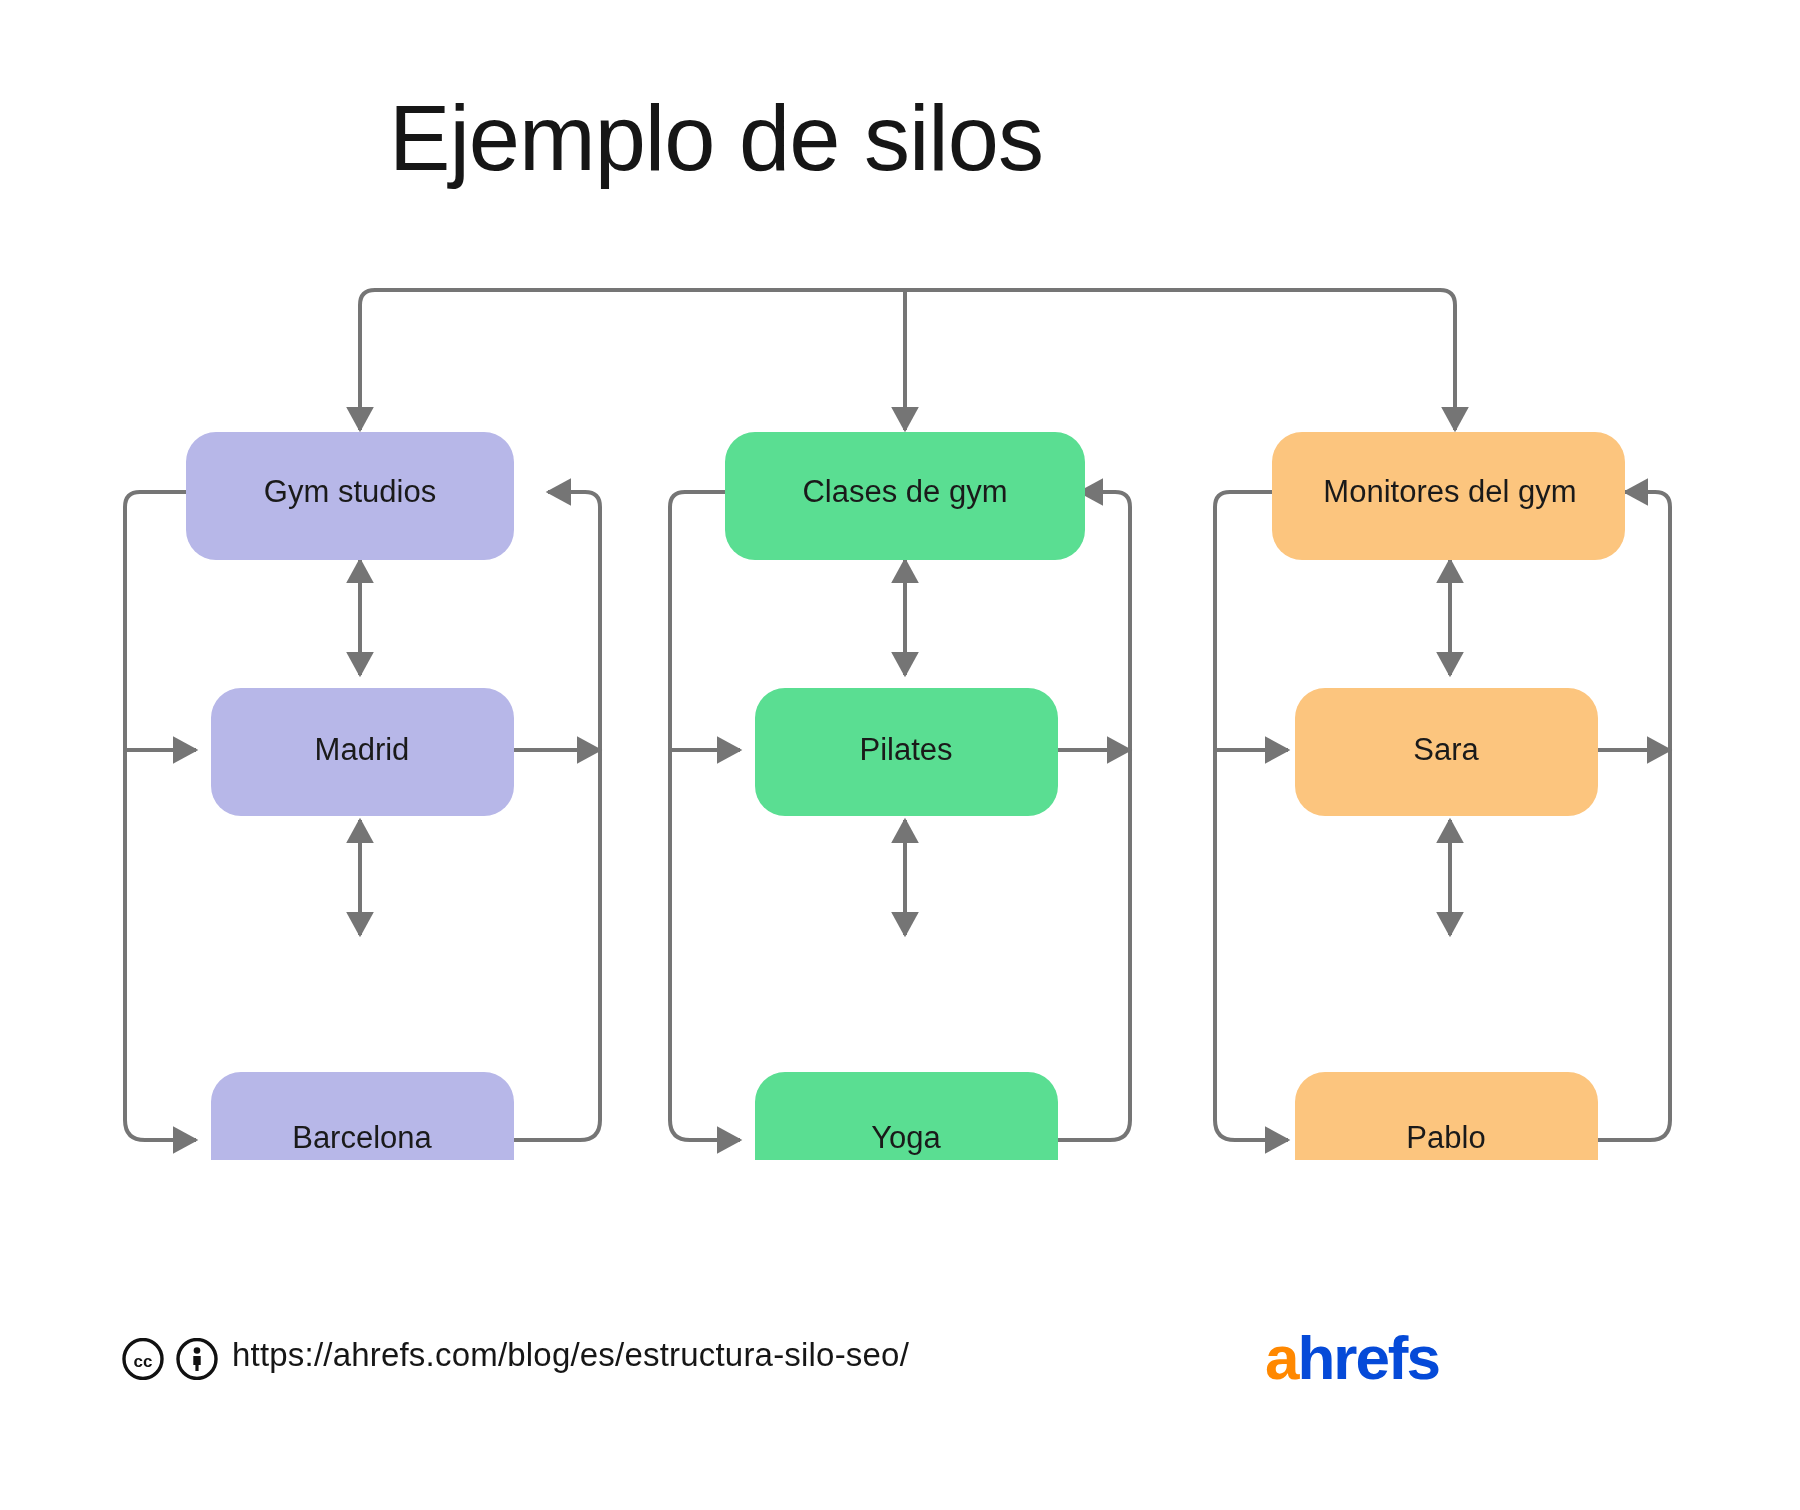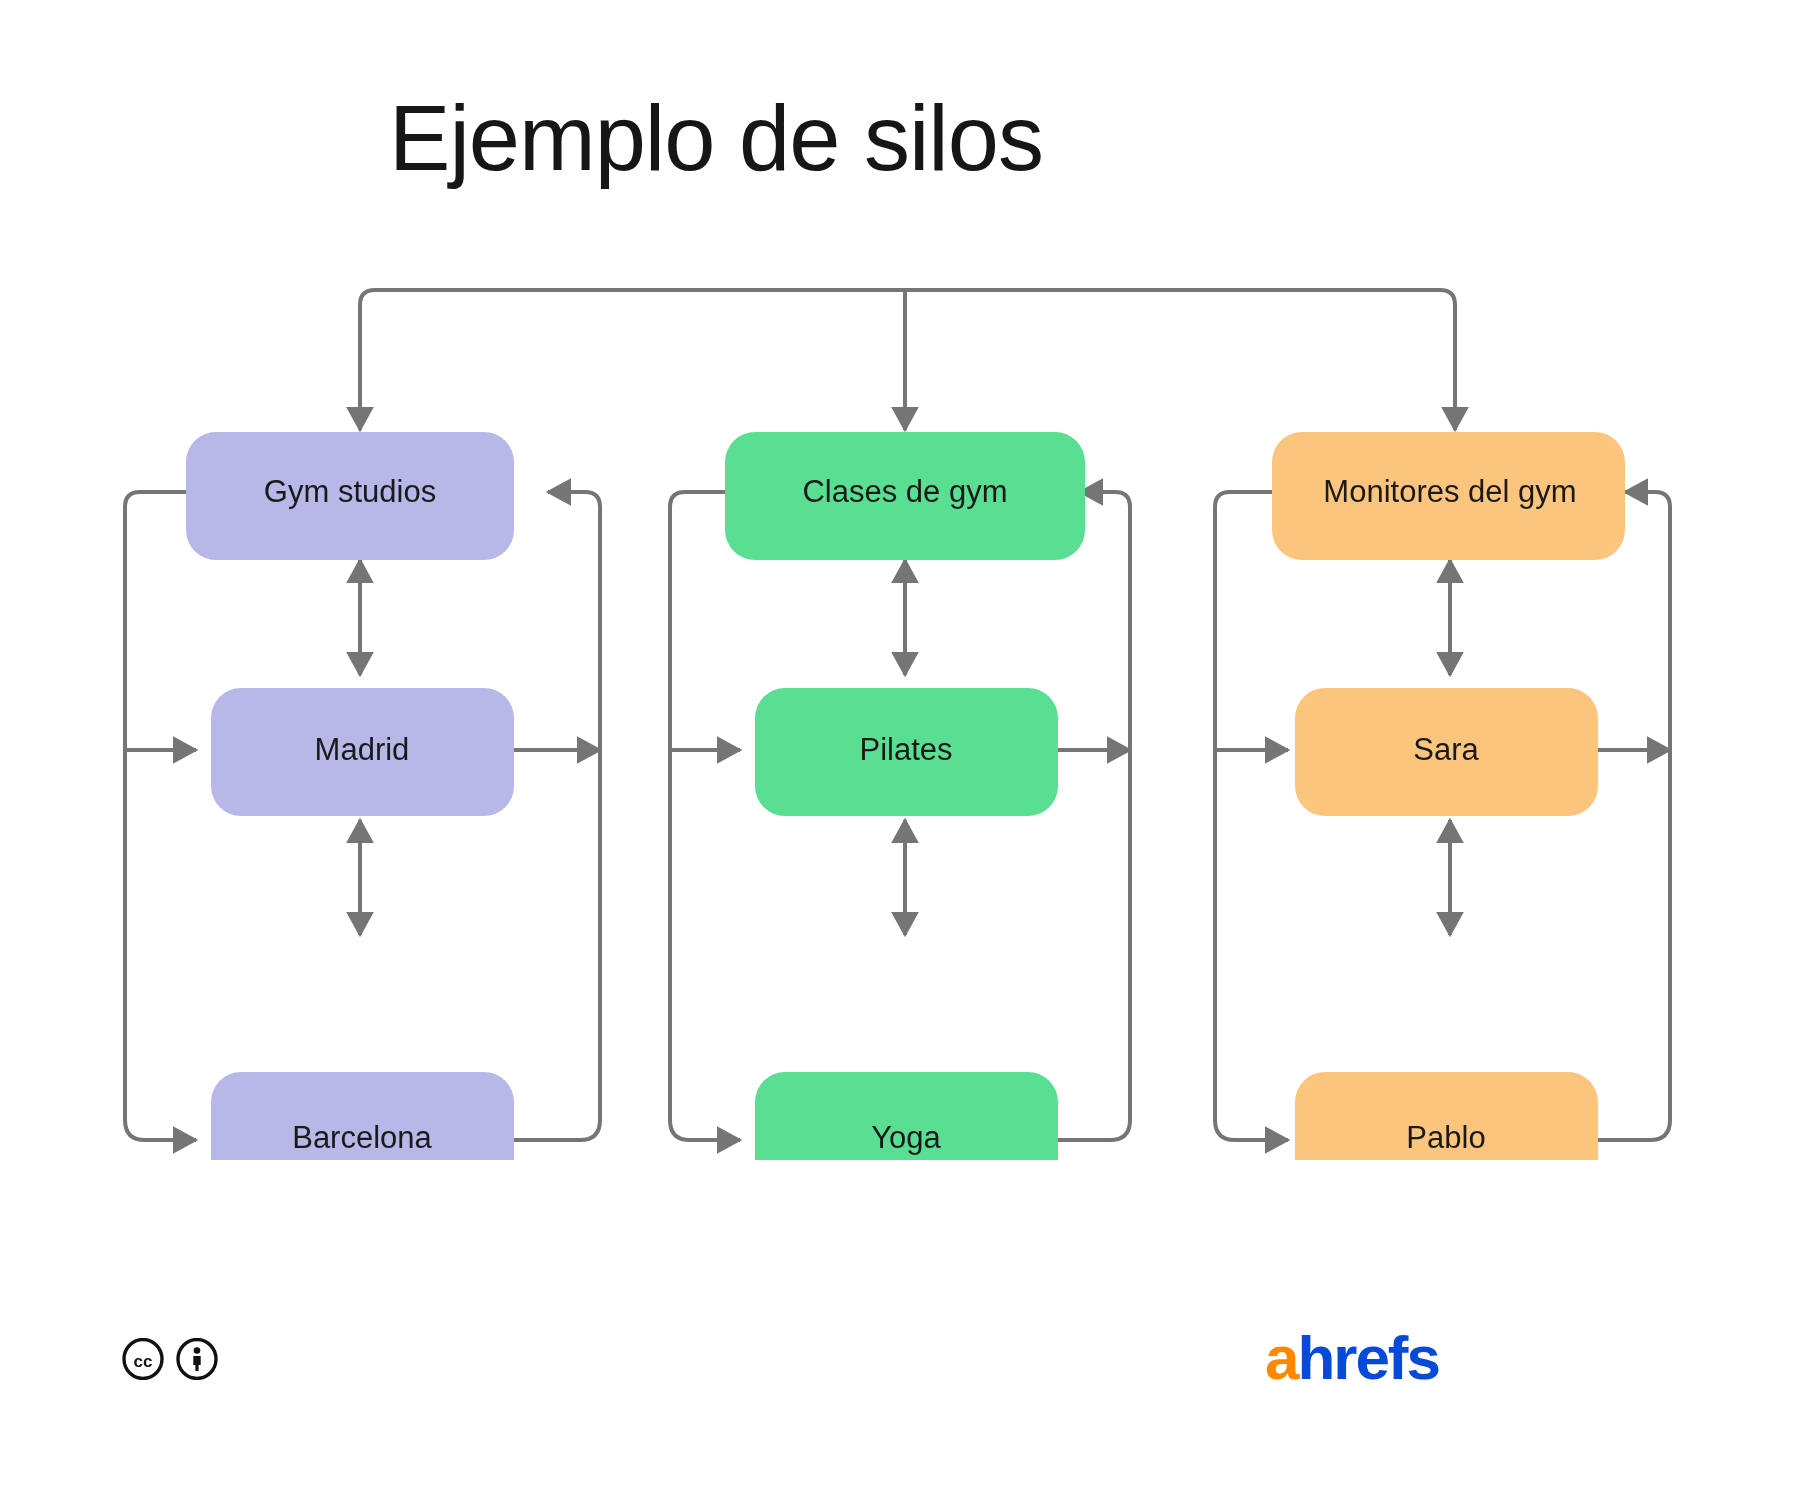--- a/index.html
+++ b/index.html
@@ -205,14 +205,15 @@
       </svg>
     </span>
     <span>
       <svg width="42" height="42" viewBox="0 0 42 42" xmlns="http://www.w3.org/2000/svg">
         <ellipse cx="21" cy="21" rx="19" ry="19.5" fill="none" stroke="#111" stroke-width="3.4"></ellipse>
         <circle cx="21" cy="12.5" r="3.3" fill="#111"></circle>
         <path d="M 17.3 18 L 24.7 18 L 24.7 27 L 22.6 27 L 22.6 33 L 19.4 33 L 19.4 27 L 17.3 27 Z" fill="#111"></path>
       </svg>
     </span>
   </div>
+  <div id="source-url">https://ahrefs.com/blog/es/estructura-silo-seo/</div>
   <div id="brand-logo"><span class="brand-a">a</span><span class="brand-rest">hrefs</span></div>
 </div>
 
 </body></html>

